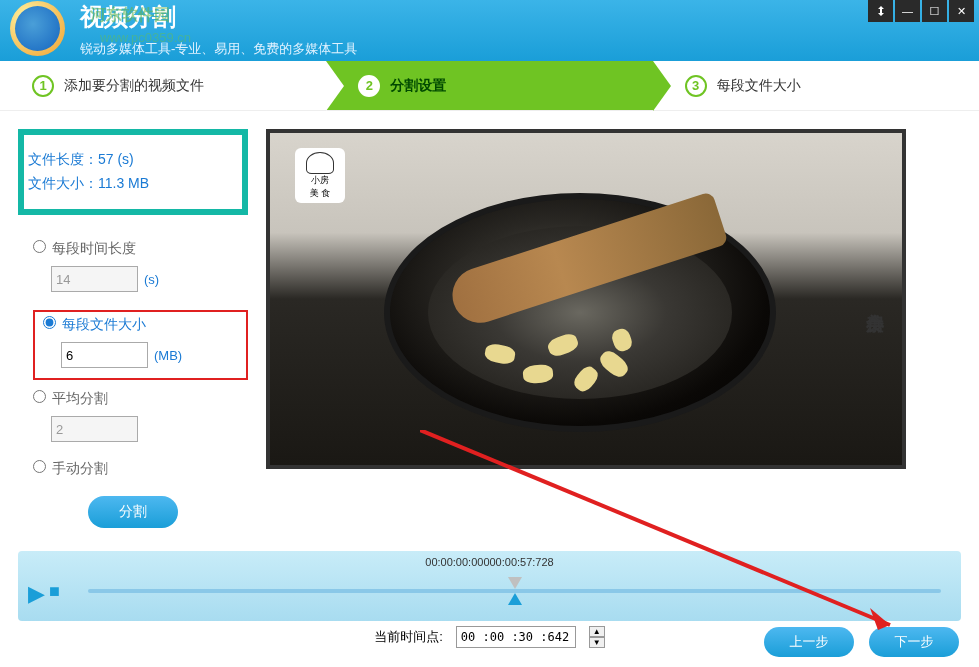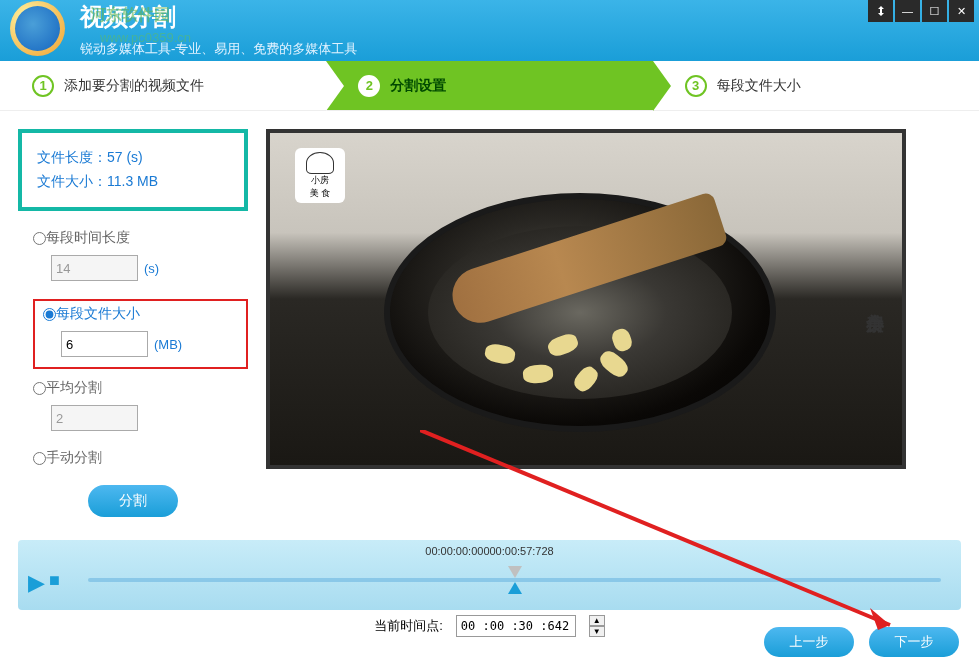--- a/index.html
+++ b/index.html
@@ -27,25 +27,25 @@
     .step:first-child.active::before { display:none; }
     .step:not(.active):not(:first-child)::before { content: ''; position: absolute; left: 0; top: 0; border-top: 25px solid transparent; border-bottom: 25px solid transparent; border-left: 18px solid transparent; }
     .step-num { width: 22px; height: 22px; border-radius: 50%; border: 2px solid #6fc423; color: #6fc423; background: #fff; display: flex; align-items: center; justify-content: center; font-size: 13px; margin-right: 10px; margin-left: 12px; font-weight: bold; }
     .step.active .step-num { border-color: #fff; color: #6fc423; }
     .step-label { font-size: 14px; color: #333; }
     .step.active .step-label { color: #004a00; font-weight: bold; }
     
     .main-area { display: flex; padding: 18px; gap: 18px; }
     
     .left-panel { width: 230px; }
-    .info-box { border: 4px solid #14b8a6; padding: 10px 15px; margin-bottom: 18px; }
+    .info-box { border: 6px solid #14b8a6; padding: 10px 4px; margin-bottom: 25px; }
     .info-row { color: #1a7ad4; font-size: 14px; margin: 6px 0; }
     
     .option-group { padding-left: 15px; }
-    .option-row { display: flex; align-items: center; gap: 0; font-size: 14px; margin-bottom: 8px; color: #666; }
+    .option-row { display: flex; align-items: flex-start; gap: 6px; font-size: 14px; margin-bottom: 8px; color: #666; }
     .option-row.selected { color: #1a7ad4; }
     .option-row input[type=radio] { accent-color: #1a7ad4; }
     .spinner-row { display: flex; align-items: center; gap: 6px; margin: 5px 0 18px 18px; }
     .spinner-row input { width: 87px; height: 26px; padding: 2px 4px; border: 1px solid #aaa; font-size: 13px; }
     .spinner-row input:disabled { background: #f5f5f5; color: #999; }
     .unit { color: #1a7ad4; font-size: 13px; }
     .red-box { border: 2px solid #e02020; padding: 4px 8px 8px 8px; margin-bottom: 10px; }
     
     .split-btn { display: block; margin: 18px auto 0; width: 90px; height: 32px; background: linear-gradient(180deg, #4db8f0, #1a9ed8); color: #fff; border: none; border-radius: 16px; font-size: 14px; cursor: pointer; }
     

